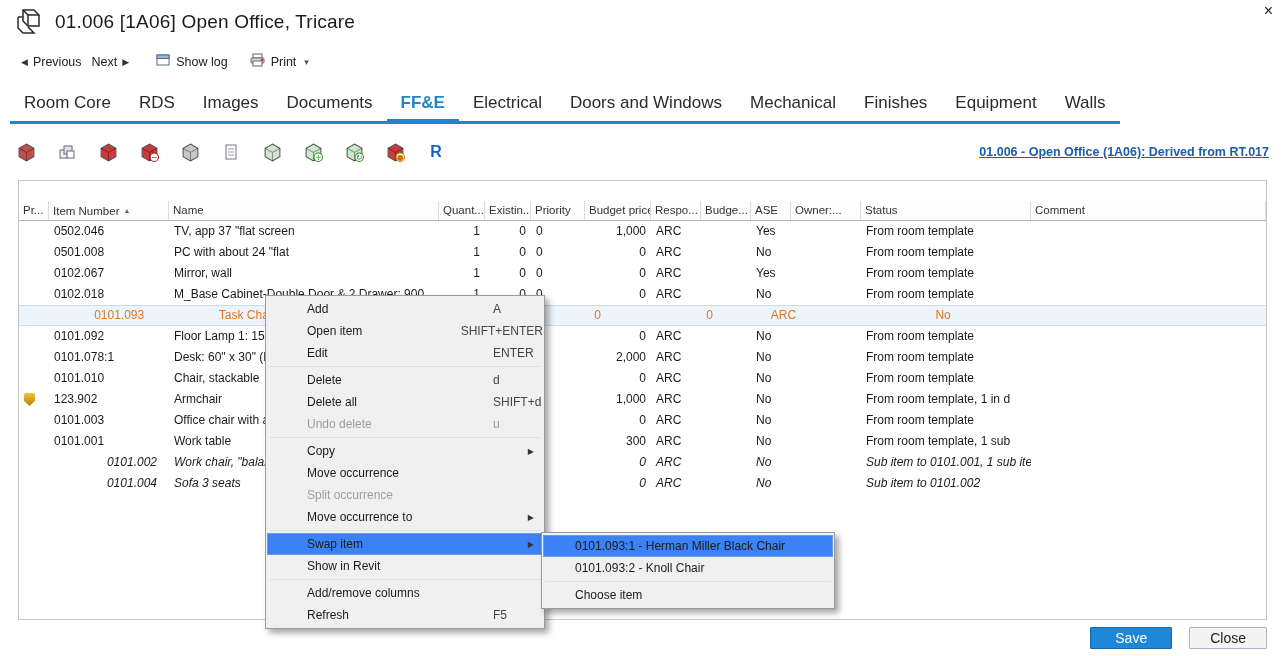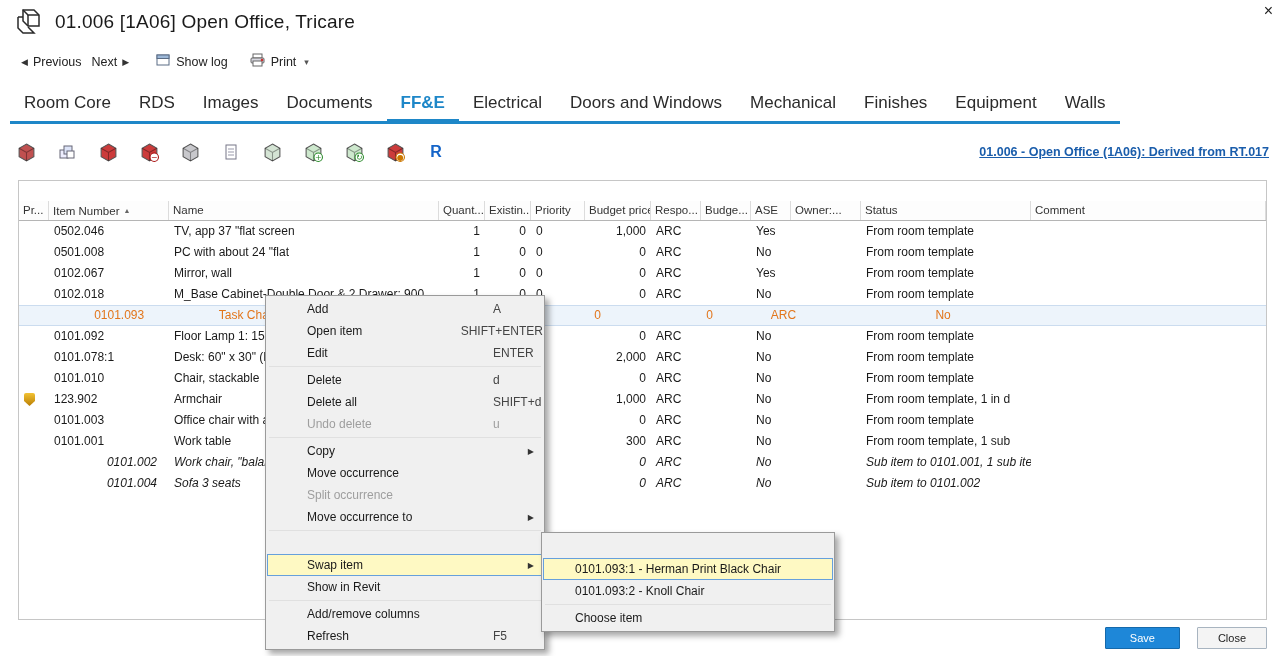--- a/index.html
+++ b/index.html
@@ -57,26 +57,26 @@
           border:1px solid #9a9a9a; box-shadow:4px 4px 6px rgba(0,0,0,.35); padding:2px 1px; z-index:10; font-size:12px; }
   .submenu { position:absolute; left:541px; top:532px; width:294px; background:#f0f0f0;
           border:1px solid #9a9a9a; box-shadow:4px 4px 6px rgba(0,0,0,.35); padding:2px 1px; z-index:11; font-size:12px; }
   .menu-item { display:flex; align-items:center; height:22px; position:relative; padding-left:40px; color:#1a1a1a; cursor:pointer;gap:44px; }
   .submenu .menu-item { padding-left:32px; }
   .menu-item .label { width:142px; white-space:nowrap; }
   .submenu .menu-item .label { width:auto; }
   .menu-item .shortcut { color:#444; white-space:nowrap; }
   .menu-item.disabled, .menu-item.disabled .shortcut { color:#9e9e9e; }
   .menu-item .arrow { position:absolute; right:9px; font-size:8px; color:#333; }
-  .menu-item.highlighted { background:#fef9c3; outline:1px solid #66a0dc; outline-offset:-1px;margin-top:23px; }
+  .menu-item.highlighted { background:#3b82f6; outline:1px solid #66a0dc; outline-offset:-1px; }
   .menu-sep { height:1px; background:#e0e0e0; margin:2px 2px; }
 
   
   .footer { position:absolute; right:16px; bottom:7px; display:flex; gap:17px; }
-  .btn { height:22px; padding:0 24px; font-size:11px; display:flex; align-items:center; justify-content:center; cursor:pointer; border-radius:1px; }
+  .btn { height:22px; padding:0 24px; font-size:14px; display:flex; align-items:center; justify-content:center; cursor:pointer; border-radius:1px; }
   .btn.save { background:#1e87d8; color:#fff; border:1px solid #1569ab; }
   .btn.closebtn { background:#f4f4f4; color:#222; border:1px solid #a8b4c0; padding:0 20px; }
 </style>
 </head>
 <body>
 
 <span class="close-x">×</span>
 
 <div class="titlebar">
   <span class="app-logo">
@@ -480,21 +480,21 @@
     <div class="menu-item">
       <span class="label">Add/remove columns</span>
     </div>
     <div class="menu-item">
       <span class="label">Refresh</span>
       <span class="shortcut">F5</span>
     </div>
   </div>
 <div class="submenu">
     <div class="menu-item highlighted">
-      <span class="label">0101.093:1 - Herman Print Black Chair</span>
+      <span class="label">0101.093:1 - Herman Miller Black Chair</span>
     </div>
     <div class="menu-item">
       <span class="label">0101.093:2 - Knoll Chair</span>
     </div>
     <div class="menu-sep"></div>
     <div class="menu-item">
       <span class="label">Choose item</span>
     </div>
   </div>
 

